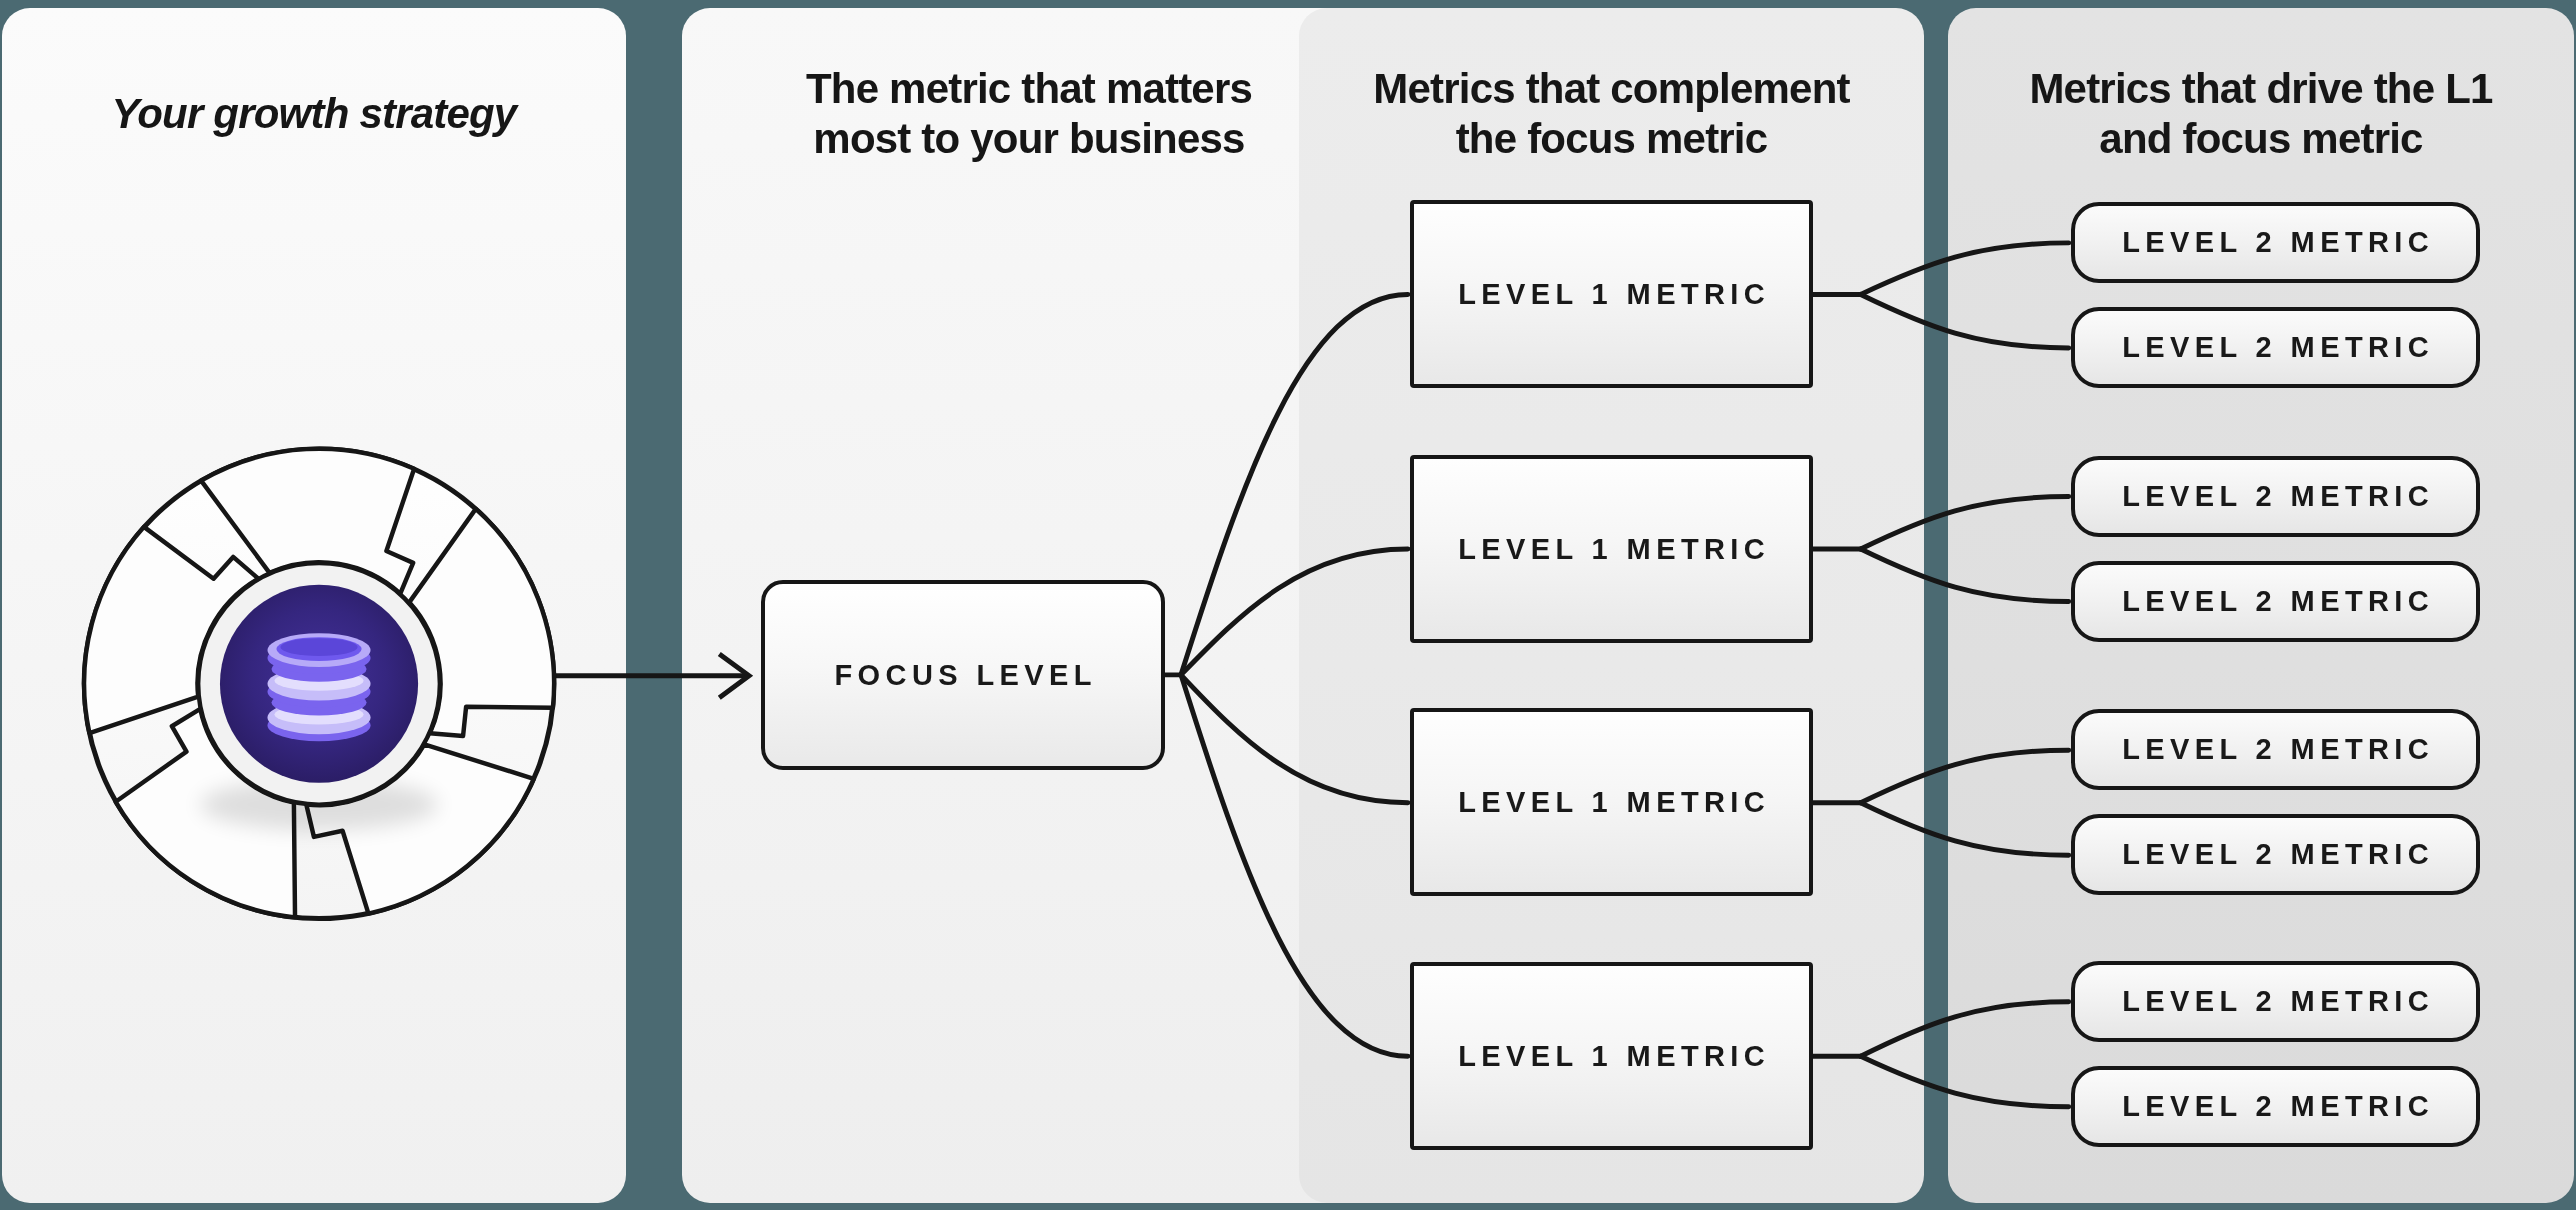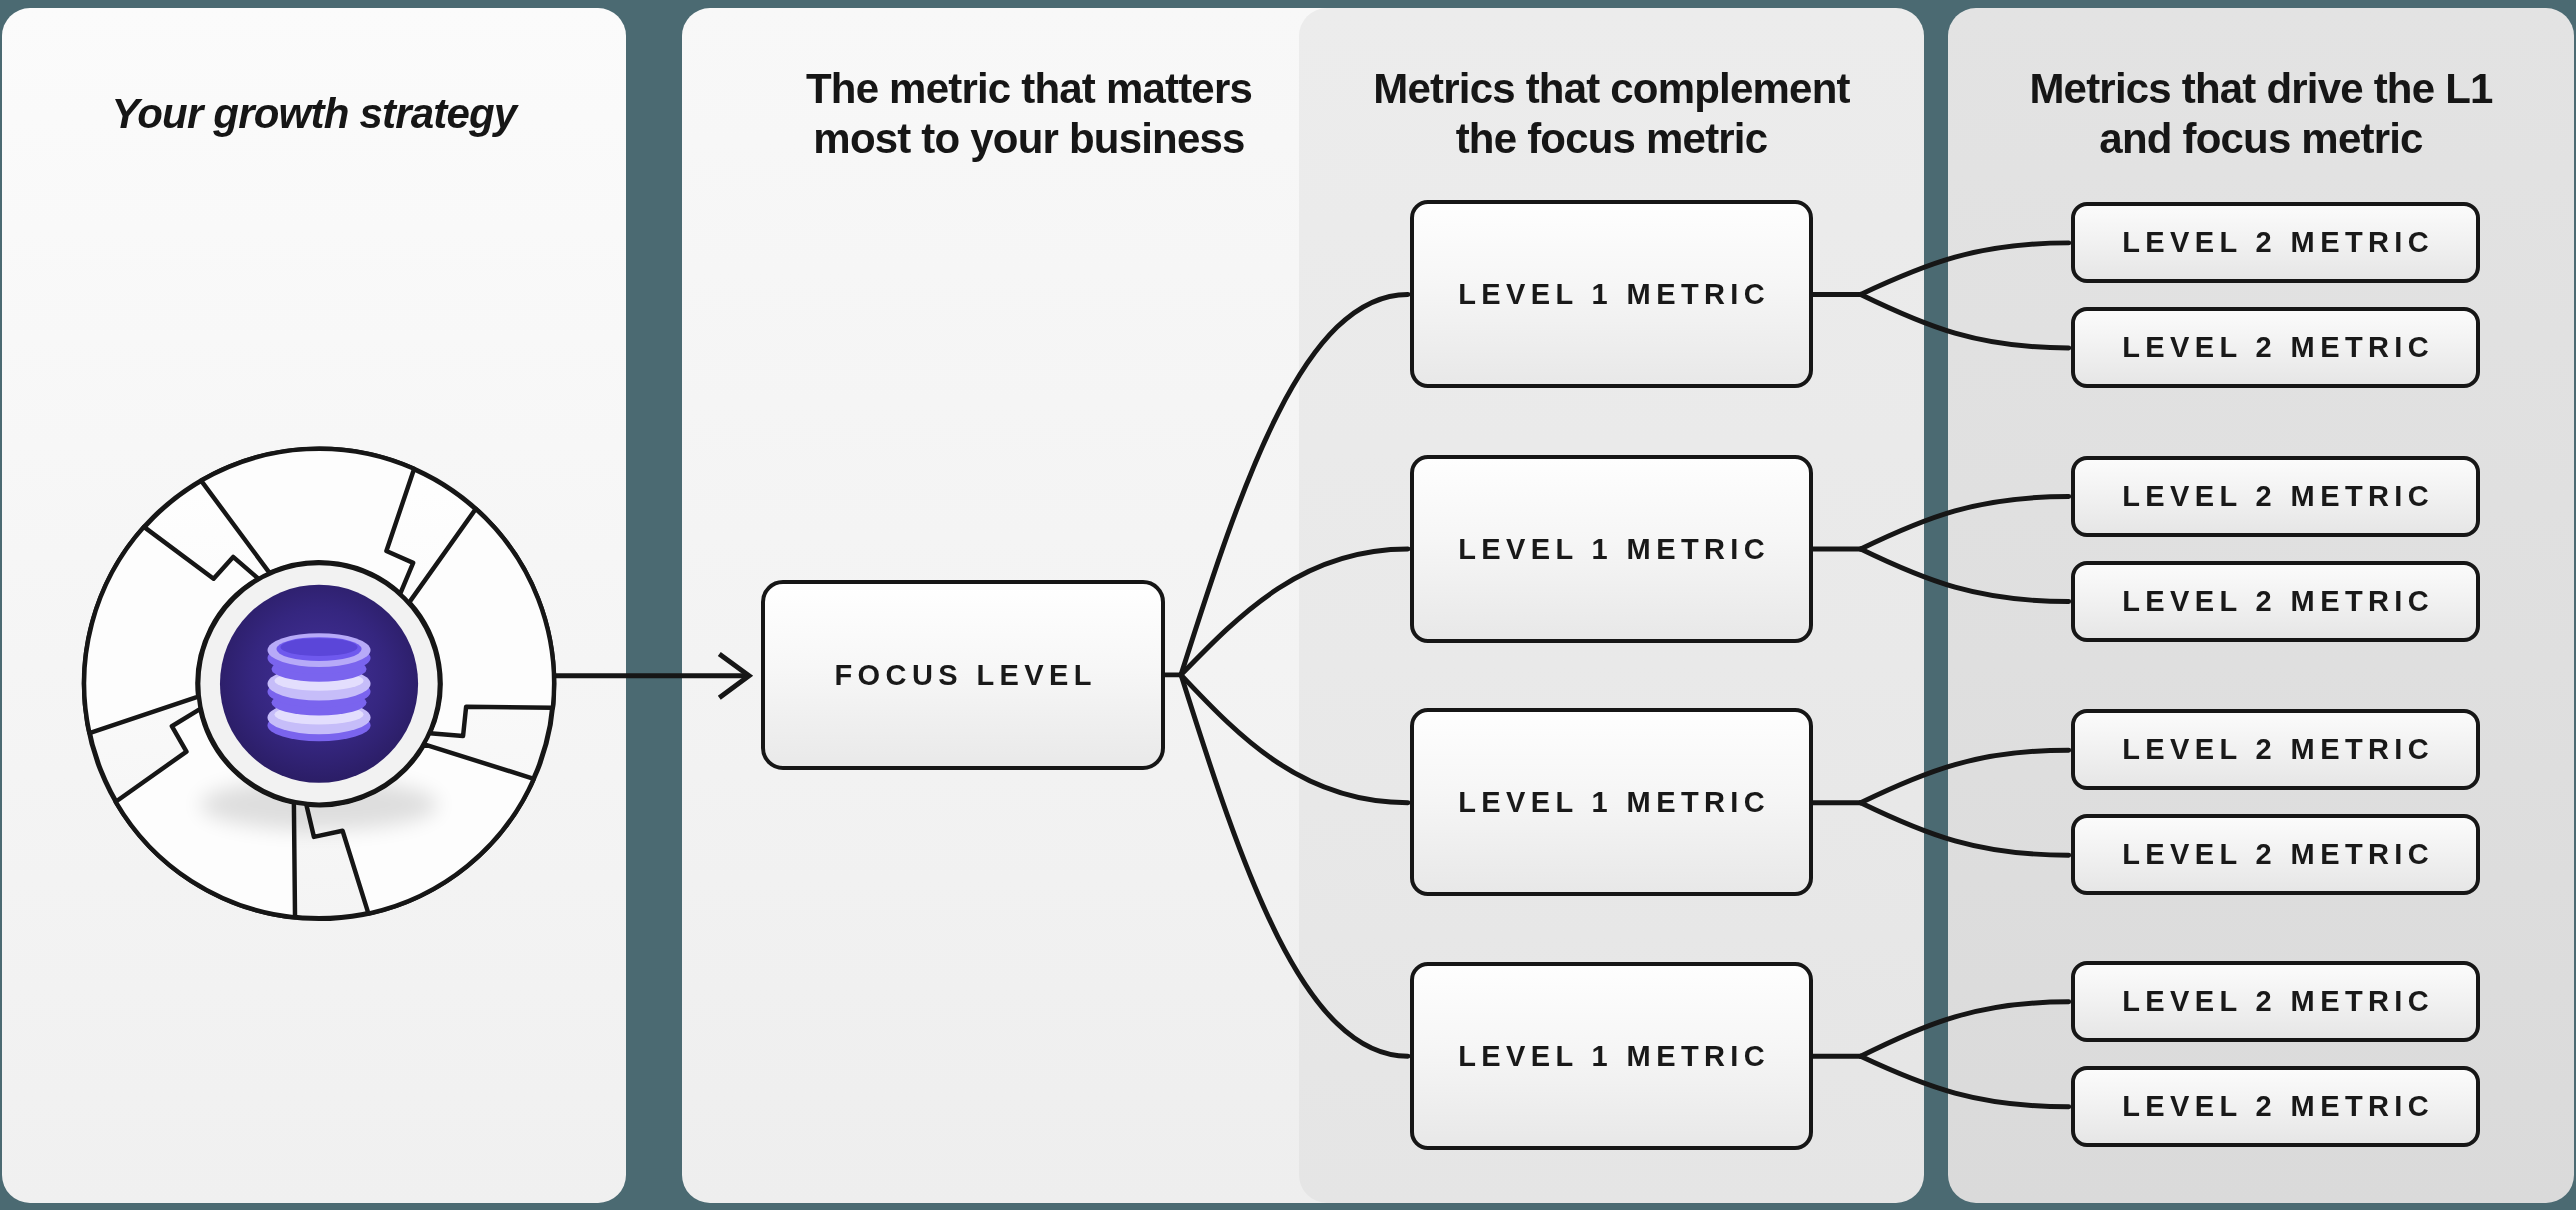--- a/index.html
+++ b/index.html
@@ -38,27 +38,27 @@
     font-weight:700;
     box-sizing:border-box;
   }
   .box span{display:block;white-space:nowrap;}
   .focus{
     left:761px;top:580px;width:404px;height:190px;border-radius:22px;
     background:linear-gradient(180deg,#ffffff 0%,#f7f7f7 45%,#e9e9e9 100%);
     font-size:29px;letter-spacing:5.4px;text-indent:5.4px;
   }
   .l1{
-    left:1410px;width:403px;height:188px;border-radius:18px;
+    left:1410px;width:403px;height:188px;border-radius:4px;
     background:linear-gradient(180deg,#fefefe 0%,#f6f6f6 45%,#e8e8e8 100%);
     font-size:29px;letter-spacing:5.4px;text-indent:5.4px;
   }
   .l1.b1{top:200px}.l1.b2{top:455px}.l1.b3{top:708px}.l1.b4{top:962px}
   .l2{
-    left:2071px;width:409px;height:81px;border-radius:16px;
+    left:2071px;width:409px;height:81px;border-radius:28px;
     background:linear-gradient(180deg,#fbfbfb 0%,#f2f2f2 45%,#e6e6e6 100%);
     font-size:29px;letter-spacing:5.4px;text-indent:5.4px;
   }
   .l2.b1{top:202px}.l2.b2{top:307px}.l2.b3{top:456px}.l2.b4{top:561px}
   .l2.b5{top:709px}.l2.b6{top:814px}.l2.b7{top:961px}.l2.b8{top:1066px}
 
   svg.overlay{position:absolute;left:0;top:0;pointer-events:none;}
 </style>
 </head>
 <body>

